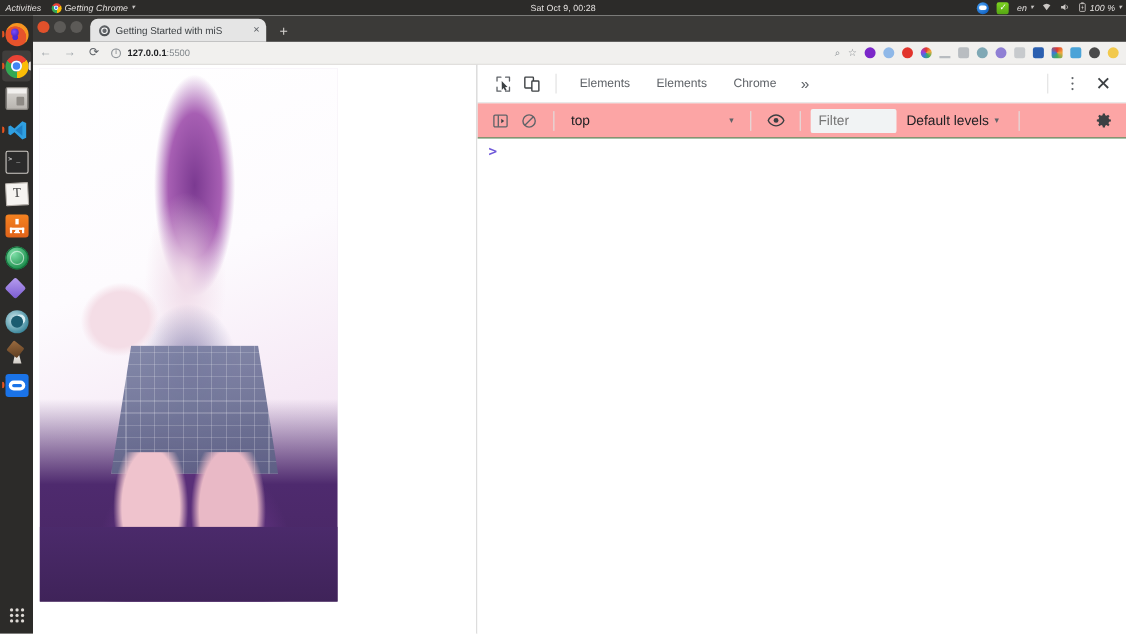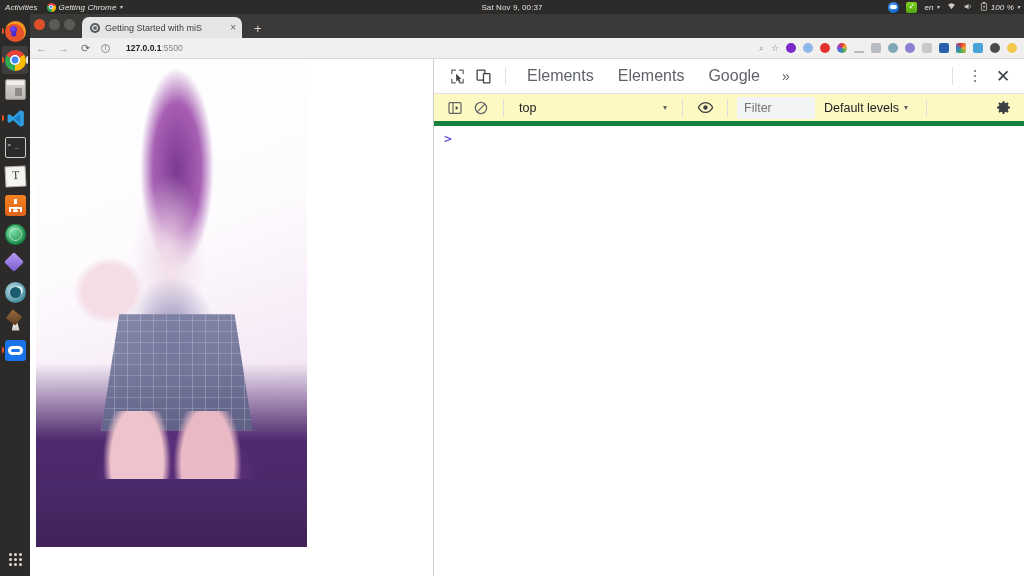--- a/index.html
+++ b/index.html
@@ -190,21 +190,21 @@
   }
 
   #toolbar{
     height:21px; background:#f1f0ee; border-bottom:1px solid #dcdad7;
     display:flex; align-items:center; gap:9px; padding:0 5px;
   }
   .navbtn{ color:#9aa0a6;font-size:11px;line-height:1;cursor:pointer;
     width:13px;text-align:center;flex:none; }
   .navbtn.reload{ color:#5f6368;font-size:11px; }
   #omnibox{
-    flex:1; display:flex; align-items:center; gap:16px;
+    flex:1; display:flex; align-items:center; gap:6px;
     font-size:8.5px; color:#5f6368;
   }
   .infoico{
     width:9px;height:9px;border-radius:50%;border:1px solid #8a8f94;
     display:flex;align-items:center;justify-content:center;
     font-size:6.5px;color:#6a6f74;line-height:1;flex:none;
   }
   .url-host{ color:#202124; font-weight:bold; }
   .url-port{ color:#80868b; }
   #ext-icons{ display:flex; align-items:center; gap:7px; padding-right:2px; }
@@ -266,38 +266,38 @@
     display:flex; align-items:center; padding:0 0 0 10px; gap:0;
     background:#fff;
   }
   .dt-iconbtn{
     width:26px;height:26px;display:flex;align-items:center;justify-content:center;
     cursor:pointer; flex:none;
   }
   .dt-sep{ width:1px;height:18px;background:#e0e0e0;margin:0 9px;flex:none; }
   .dt-tab{
     padding:0 12px; height:34px; display:flex; align-items:center;
-    font-size:16px; color:#5f6368; cursor:pointer; position:relative; white-space:nowrap;
+    font-size:11px; color:#5f6368; cursor:pointer; position:relative; white-space:nowrap;
   }
   .dt-tab.sel{ color:#202124; }
   .dt-tab.sel::after{
     content:""; position:absolute; left:6px; right:6px; bottom:0; height:2px;
     background:#6f58d9; border-radius:1px;
   }
   .dt-more{ padding:0 10px;color:#5f6368;font-size:14px;cursor:pointer; }
   .dt-right{ margin-left:auto; display:flex; align-items:center; padding-right:6px; }
   .kebab{ width:26px;height:26px;display:flex;flex-direction:column;
     align-items:center;justify-content:center;gap:2.5px;cursor:pointer; }
   .kebab i{ width:2.6px;height:2.6px;border-radius:50%;background:#5f6368;display:block; }
   .xclose{ width:30px;height:26px;display:flex;align-items:center;justify-content:center;
     color:#3c4043;font-size:17px;cursor:pointer; }
 
   #dt-toolbar{
-    height:32px; border-bottom:5px solid #15803d;
-    display:flex; align-items:center; padding:0 8px; gap:0; background:#fef9c3;
+    height:32px; border-bottom:1px solid #15803d;
+    display:flex; align-items:center; padding:0 8px; gap:0; background:#fca5a5;
   }
   #ctx-select{
     display:flex; align-items:center; min-width:160px; height:22px;
     font-size:12.5px; color:#202124; padding:0 6px; cursor:pointer;
   }
   #ctx-select .cs-caret{ margin-left:auto; font-size:8px; color:#5f6368; }
   #filter-input{
     width:78px; height:22px; background:#f1f3f4; border:none; border-radius:2px;
     font-size:12.5px; color:#9aa0a6; font-family:"Liberation Sans",sans-serif;
     padding:0 7px; outline:none;
@@ -330,21 +330,21 @@
       <span>Activities</span>
     </div>
     <div class="tb-item">
       <span class="chrome-mini"></span>
       <span>Getting Chrome</span>
       <span class="caret">▾</span>
     </div>
   </div>
 
   <div class="tb-clock">
-    <span>Sat Nov  9, 00:37</span>
+    <span>Sat Oct  9, 00:28</span>
   </div>
 
   <div class="tb-right">
     <span class="tray-blue"></span>
     <span class="tray-green">✓</span>
     <span class="tb-item">
       <span>en</span>
       <span class="caret">▾</span>
     </span>
     <span class="tray-ico">
@@ -503,21 +503,21 @@
         <span class="dt-iconbtn">
           <svg width="17" height="17" viewBox="0 0 24 24">
             <rect x="3" y="3" width="11" height="14" rx="1" fill="none" stroke="#3c4043" stroke-width="1.8"></rect>
             <rect x="12" y="8" width="9" height="13" rx="1" fill="#fff" stroke="#3c4043" stroke-width="1.8"></rect>
           </svg>
         </span>
         <span class="dt-sep"></span>
 
         <span class="dt-tab">Elements</span>
         <span class="dt-tab">Elements</span>
-        <span class="dt-tab">Google</span>
+        <span class="dt-tab">Chrome</span>
         <span class="dt-more">»</span>
 
         <span class="dt-right">
           <span class="dt-sep"></span>
           <span class="kebab">
               <i></i>
               <i></i>
               <i></i>
             </span>
           <span class="xclose">✕</span>

